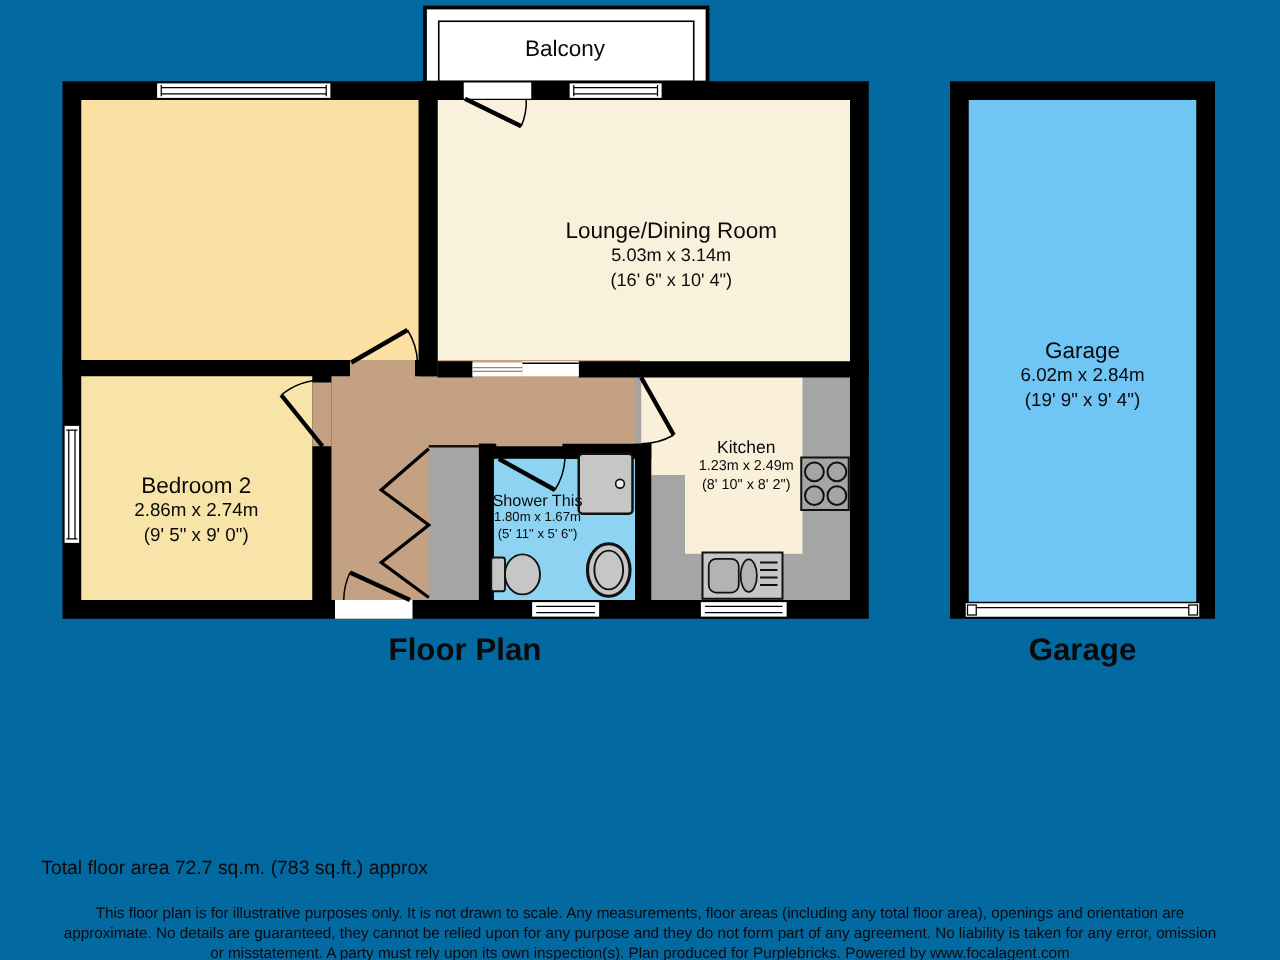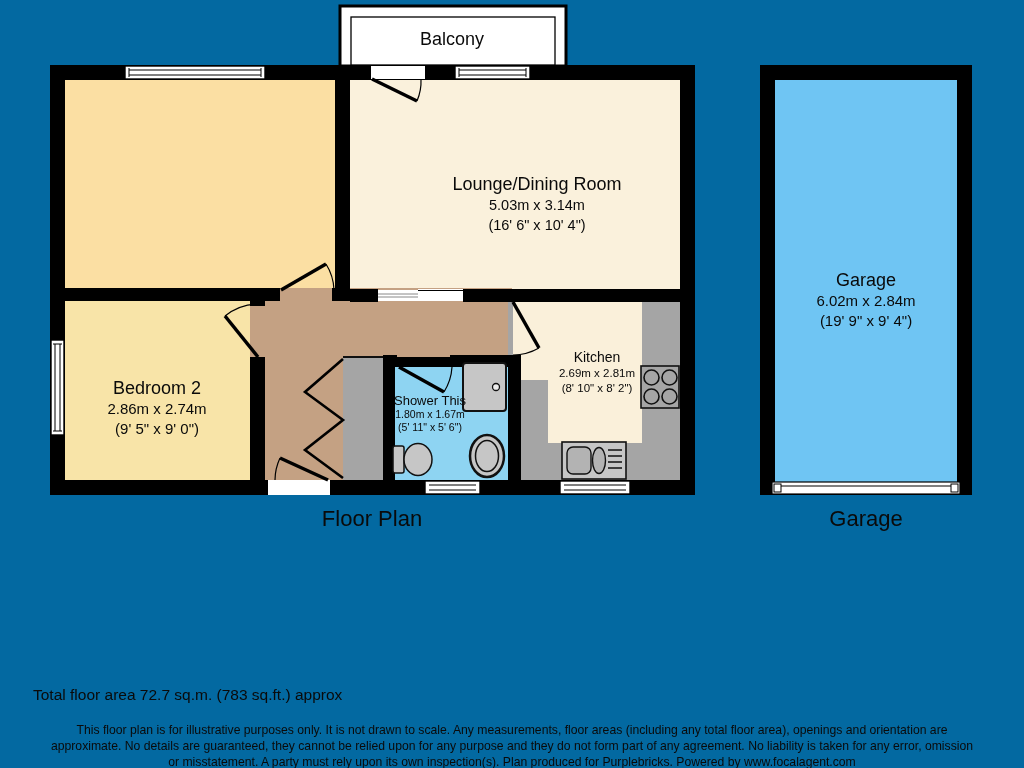--- a/index.html
+++ b/index.html
@@ -9,21 +9,21 @@
   .lbl{position:absolute;transform:translateX(-50%);text-align:center;white-space:nowrap;color:#0a0a0a;}
   .room-lbl{position:absolute;transform:translateX(-50%);text-align:center;white-space:nowrap;color:#0a0a0a;}
   .rname{font-size:18px;line-height:21px;}
   .rdim{font-size:15px;line-height:20px;}
   .lounge .rname{font-size:18px;}
   .lounge .rdim{font-size:14.5px;}
   .kitchen .rname{font-size:14px;line-height:17px;}
   .kitchen .rdim{font-size:11.5px;line-height:15px;}
   .shower .rname{font-size:13px;line-height:15px;}
   .shower .rdim{font-size:10.5px;line-height:13px;}
-  .title{position:absolute;transform:translateX(-50%);font-size:22px;font-weight:normal;white-space:nowrap;color:#0a0a0a;}
+  .title{position:absolute;transform:translateX(-50%);font-size:25px;font-weight:bold;white-space:nowrap;color:#0a0a0a;}
   .total-area{position:absolute;left:33px;top:686px;font-size:15.5px;color:#0a0a0a;white-space:nowrap;}
   .disclaimer{position:absolute;left:0;top:722px;width:1024px;text-align:center;
               font-size:12.2px;line-height:16px;color:#0a0a0a;}
 </style>
 </head>
 <body>
 
 <div class="canvas">
 
   <svg class="plan-svg" width="1024" height="768" viewBox="0 0 1024 768">
@@ -187,21 +187,21 @@
   </div>
 
   <div class="room-lbl" style="left:157px;top:378px;">
     <div class="rname">Bedroom 2</div>
     <div class="rdim">2.86m x 2.74m</div>
     <div class="rdim">(9' 5" x 9' 0")</div>
   </div>
 
   <div class="room-lbl kitchen" style="left:597px;top:349px;">
     <div class="rname">Kitchen</div>
-    <div class="rdim">2.69m x 2.81m</div>
+    <div class="rdim">1.23m x 2.49m</div>
     <div class="rdim">(8' 10" x 8' 2")</div>
   </div>
 
   <div class="room-lbl shower" style="left:430px;top:393px;">
     <div class="rname">Shower This</div>
     <div class="rdim">1.80m x 1.67m</div>
     <div class="rdim">(5' 11" x 5' 6")</div>
   </div>
 
   <div class="room-lbl" style="left:866px;top:270px;">

